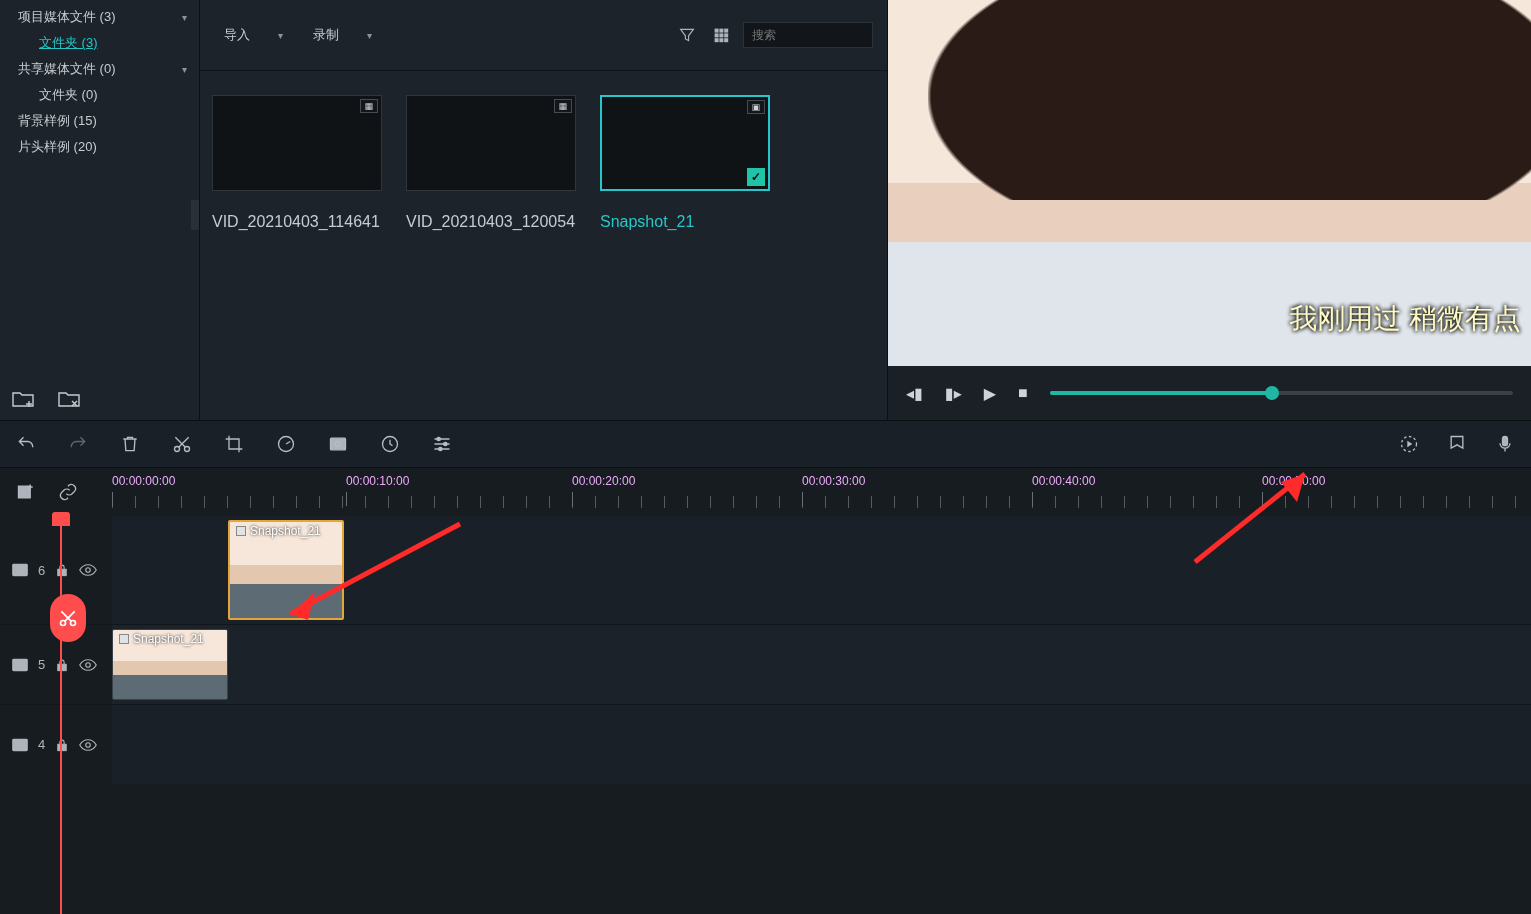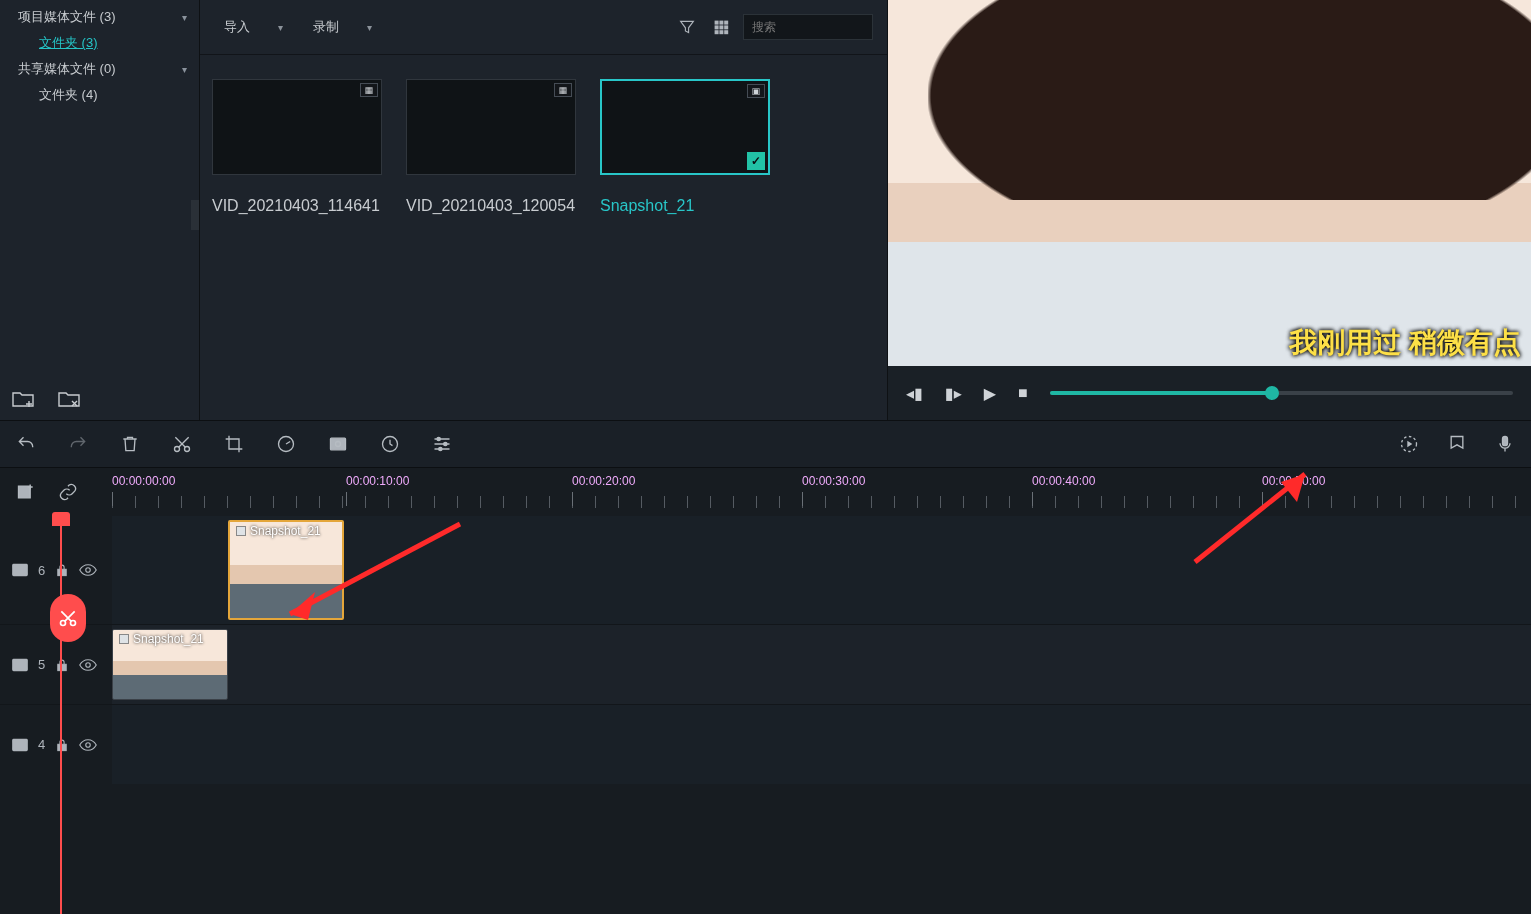--- a/index.html
+++ b/index.html
@@ -7,21 +7,21 @@
   .top{display:flex;height:420px;}
   .sidebar{width:200px;background:#1d232b;border-right:1px solid #0e1114;padding:4px 0;position:relative;}
   .tree-item{display:flex;align-items:center;justify-content:space-between;padding:4px 12px 4px 18px;cursor:pointer;}
   .tree-item.child{padding-left:39px;}
   .tree-item .chev{color:#8a929c;font-size:10px;}
   .tree-item.active{color:#25c4c6;text-decoration:underline;}
   .sb-handle{position:absolute;right:0;top:200px;width:8px;height:30px;background:#2a3037;}
   .sb-foot{position:absolute;bottom:12px;left:12px;display:flex;gap:24px;color:#b8bec4;}
   .ic{display:inline-flex;align-items:center;justify-content:center;}
   .media-pane{flex:1;background:#1d232b;border-right:1px solid #0e1114;display:flex;flex-direction:column;}
-  .media-head{display:flex;align-items:center;gap:10px;padding:14px 14px;border-bottom:1px solid #111419;}
+  .media-head{display:flex;align-items:center;gap:10px;padding:22px 14px;border-bottom:1px solid #111419;}
   .dd{display:flex;align-items:center;gap:28px;padding:4px 10px;cursor:pointer;}
   .dd .car{font-size:10px;color:#8b929a;}
   .hspacer{flex:1;}
   .ibtn{width:24px;height:24px;display:flex;align-items:center;justify-content:center;color:#aeb4bb;cursor:pointer;}
   .search{display:flex;align-items:center;background:#12161a;border:1px solid #2b3238;height:26px;width:130px;}
   .search input{flex:1;background:transparent;border:none;outline:none;color:#737373;font-size:12px;padding:0 8px;}
   .search .sbtn{width:28px;height:26px;display:flex;align-items:center;justify-content:center;border-left:1px solid #2b3238;}
   .media-body{flex:1;padding:24px 12px;display:flex;gap:24px;align-items:flex-start;}
   .thumb{width:170px;}
   .thumb .imgbox{width:170px;height:96px;background:#0f1316;border:1px solid #30363d;position:relative;overflow:hidden;}
@@ -31,21 +31,21 @@
   .corner{position:absolute;top:3px;right:3px;width:18px;height:14px;background:rgba(20,24,28,.8);border:1px solid #454c55;display:flex;align-items:center;justify-content:center;font-size:9px;color:#cfd3d7;}
   .check{position:absolute;right:3px;bottom:3px;width:18px;height:18px;background:#22c2a6;color:#0a0d0f;display:flex;align-items:center;justify-content:center;font-size:12px;font-weight:bold;}
   
   .v1{background:radial-gradient(circle at 30% 40%,#7c2f2a 0 14%,transparent 15%),radial-gradient(circle at 55% 55%,#c99b2e 0 10%,transparent 11%),linear-gradient(#15110d,#1c1712);}
   .v2{background:radial-gradient(circle at 18% 30%,#eef2f5 0 10%,transparent 11%),radial-gradient(circle at 62% 60%,#eef2f5 0 12%,transparent 13%),radial-gradient(circle at 80% 25%,#eef2f5 0 9%,transparent 10%),linear-gradient(#2f6fb3,#3b7cc0);}
   .vface{background:linear-gradient(#f7e7da 45%,#e4c7af 45% 65%,#5d6b75 65%),radial-gradient(circle at 50% 28%,#321f19 0 30%,transparent 31%);}
   .preview{flex:0 0 auto;width:643px;background:#1d232b;display:flex;flex-direction:column;}
   .preview-img{flex:1;position:relative;overflow:hidden;}
   .preview-img .face{position:absolute;inset:0;background:linear-gradient(180deg,#f6e7db 0 50%, #e9d0be 50% 66%, #dfe5ea 66%);}
   .preview-img .hair{position:absolute;top:-60px;left:40px;right:-40px;height:260px;background:radial-gradient(ellipse at 50% 60%,#2a1b16 0 70%,transparent 71%);}
-  .preview-img .sub{position:absolute;right:10px;bottom:4px;color:#fde047;font-size:28px;text-shadow:0 0 4px #000,0 0 4px #000;font-weight:700;}
+  .preview-img .sub{position:absolute;right:10px;bottom:28px;color:#fef9c3;font-size:28px;text-shadow:0 0 4px #000,0 0 4px #000;font-weight:400;}
   .pctrl{height:54px;display:flex;align-items:center;gap:22px;padding:0 18px;background:#1a2026;}
   .pctrl .btn{color:#cfd3d7;cursor:pointer;font-size:16px;}
   .seek{flex:1;height:4px;background:#3a4148;position:relative;border-radius:2px;}
   .seek .fill{position:absolute;left:0;top:0;bottom:0;width:48%;background:#1fb7a4;border-radius:2px;}
   .seek .knob{position:absolute;left:48%;top:-5px;width:14px;height:14px;background:#1fb7a4;border-radius:50%;margin-left:-7px;}
   .toolbar{height:48px;background:#1a2027;border-top:1px solid #0c0f12;border-bottom:1px solid #0c0f12;display:flex;align-items:center;padding:0 14px;gap:28px;}
   .toolbar .right{margin-left:auto;display:flex;gap:24px;position:relative;}
   .tbtn{color:#b6bcc2;cursor:pointer;display:flex;align-items:center;justify-content:center;width:24px;height:24px;}
   .tbtn svg{width:20px;height:20px;stroke:#b6bcc2;fill:none;stroke-width:1.6;}
   .ruler-row{height:48px;background:#171c21;display:flex;align-items:flex-start;}
@@ -86,21 +86,27 @@
       <span class="chev">▾</span>
     </div>
     <div class="tree-item child active">
       <span>文件夹 (3)</span>
     </div>
     <div class="tree-item">
       <span>共享媒体文件 (0)</span>
       <span class="chev">▾</span>
     </div>
     <div class="tree-item child">
-      <span>文件夹 (4)</span>
+      <span>文件夹 (0)</span>
+    </div>
+    <div class="tree-item">
+      <span>背景样例 (15)</span>
+    </div>
+    <div class="tree-item">
+      <span>片头样例 (20)</span>
     </div>
     <div class="sb-handle"></div>
     <div class="sb-foot">
       <span class="ic">
         <svg width="22" height="18" viewBox="0 0 22 18">
             <path d="M1 3h7l2 2h11v11H1z" fill="none" stroke="#c8ccd0" stroke-width="1.4"></path>
             <path d="M17 11v6M14 14h6" stroke="#c8ccd0" stroke-width="1.4"></path>
           </svg>
       </span>
       <span class="ic">

